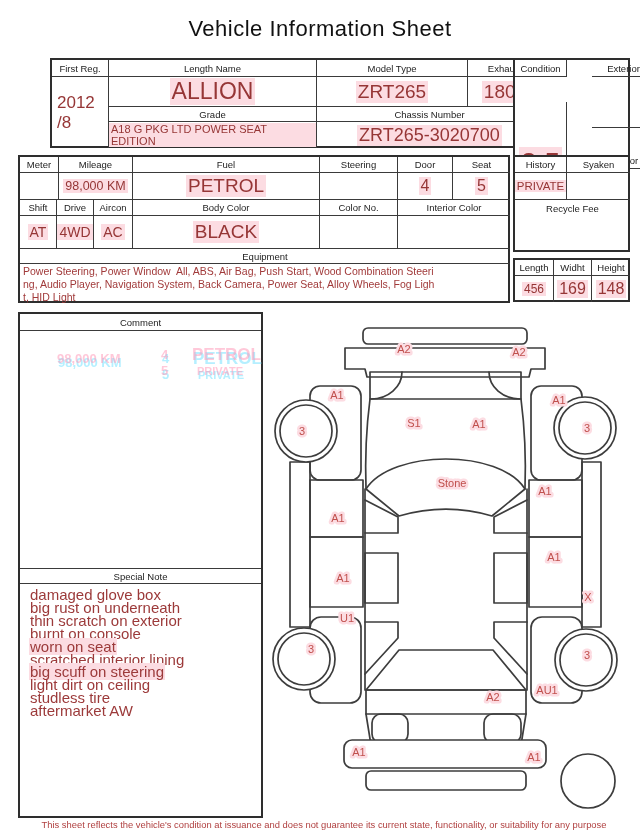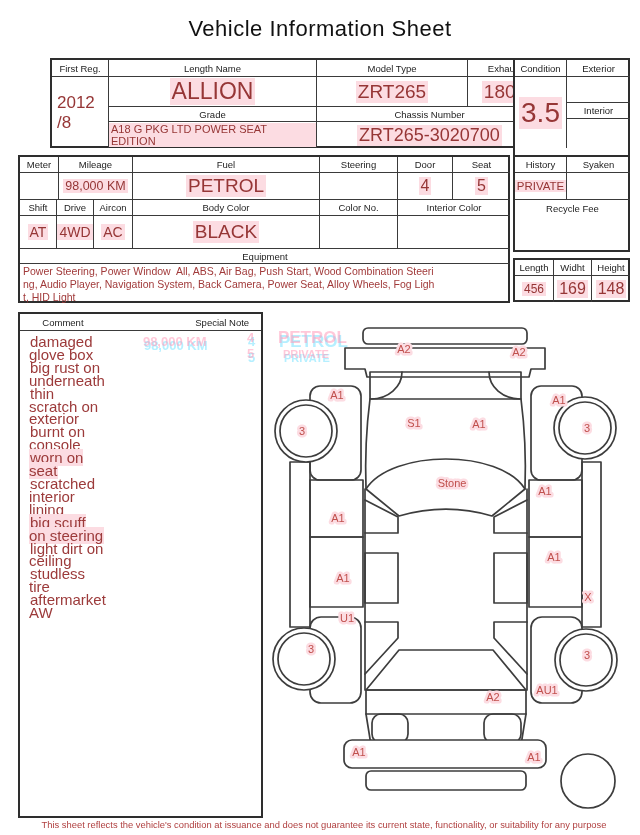--- a/index.html
+++ b/index.html
@@ -11,31 +11,31 @@
   .box{position:absolute;border:2px solid #2e2e2e;background:#fff;box-sizing:border-box;display:grid;}
   .cell{box-sizing:border-box;display:flex;align-items:center;justify-content:center;overflow:hidden;}
   .br{border-right:1px solid #3a3a3a;} .bb{border-bottom:1px solid #3a3a3a;}
   .hdr{font-size:9.5px;color:#1c1c1c;}
   .val{color:#963636;}
   .hl{background:#fcdce2;padding:0 2px;}
   
   #t1{left:18px;top:58px;width:492px;height:90px;grid-template-columns:57px 208px 151px 74px;
       grid-template-rows:17px 30px 15px 26px;margin-left:32px;}
   #condbox{left:513px;top:58px;width:117px;height:114px;grid-template-columns:52px 63px;
-      grid-template-rows:17px 26px 16px 29px;}
+      grid-template-rows:17px 26px 16px 29px;gap:25px;}
   
   #t2{left:18px;top:155px;width:492px;height:148px;
       grid-template-columns:37px 2px 35px 39px 187px 78px 55px 57px;
       grid-template-rows:16px 27px 16px 33px 15px 39px;}
   #histbox{left:513px;top:155px;width:117px;height:97px;grid-template-columns:52px 63px;
       grid-template-rows:16px 27px 17px 35px;}
   #dimbox{left:513px;top:258px;width:117px;height:44px;grid-template-columns:39px 38px 38px;
       grid-template-rows:16px 26px;}
   
-  #cbox{left:18px;top:312px;width:245px;height:506px;grid-template-columns:1fr 1fr 1fr;
+  #cbox{left:18px;top:312px;width:245px;height:506px;grid-template-columns:1fr;
       grid-template-rows:17px 238px 15px 1fr;}
   #cbody{position:relative;}
   .wm{position:absolute;font-weight:bold;white-space:nowrap;}
   #snbody{padding:5px 0 0 9px;}
   .sn-item{font-size:15px;line-height:12.9px;color:#9c3a3a;}
   .sn-item span{padding:0 1px;}
   
   #diag{position:absolute;left:270px;top:312px;width:370px;height:500px;}
   .dlabel{fill:#c0504d;font-size:11px;text-anchor:middle;
           font-family:"Liberation Sans",sans-serif;

